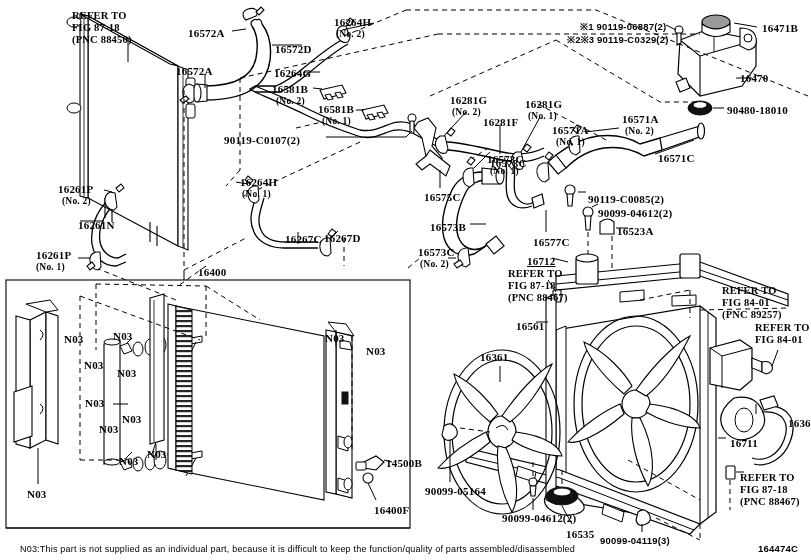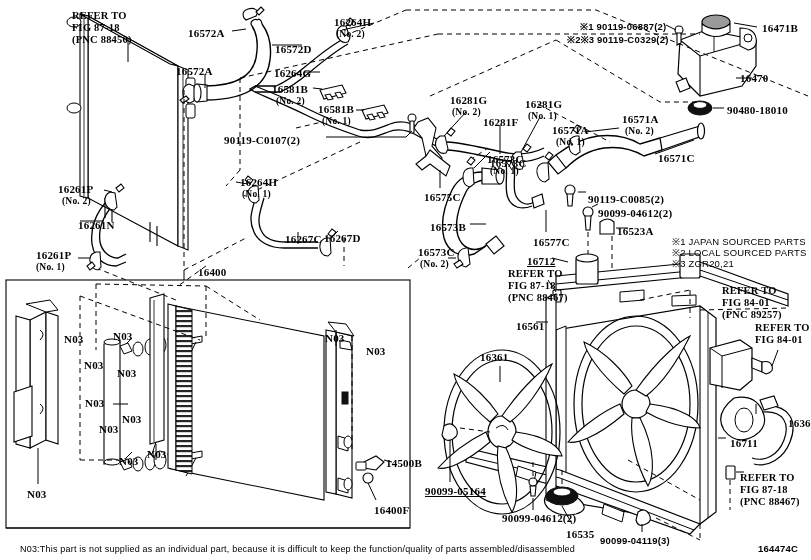--- a/index.html
+++ b/index.html
@@ -558,37 +558,36 @@
 (PNC 89257)</div>
       <div class="lbl ref" style="left: 755px; top: 322px;">REFER TO
 FIG 84-01</div>
       <div class="lbl" style="left: 516px; top: 321px;">16561</div>
       <div class="lbl" style="left: 480px; top: 352px;">16361</div>
       <div class="lbl" style="left: 788px; top: 418px;">16363</div>
       <div class="lbl" style="left: 730px; top: 438px;">16711</div>
       <div class="lbl ref" style="left: 740px; top: 472px;">REFER TO
 FIG 87-18
 (PNC 88467)</div>
-      <div class="lbl" style="left: 425px; top: 486px; text-decoration: underline;">90099-05164</div>
+      <div class="lbl" style="left: 425px; top: 486px;">90099-05164</div>
       <div class="lbl" style="left: 502px; top: 513px;">90099-04612(2)</div>
       <div class="lbl" style="left: 566px; top: 529px;">16535</div>
       <div class="lbl code" style="left: 600px; top: 535px;">90099-04119(3)</div>
       <div class="lbl" style="left: 386px; top: 458px;">14500B</div>
       <div class="lbl" style="left: 374px; top: 505px;">16400F</div>
       <div class="lbl" style="left: 64px; top: 334px;">N03</div>
       <div class="lbl" style="left: 84px; top: 360px;">N03</div>
       <div class="lbl" style="left: 113px; top: 331px;">N03</div>
       <div class="lbl" style="left: 117px; top: 368px;">N03</div>
       <div class="lbl" style="left: 85px; top: 398px;">N03</div>
       <div class="lbl" style="left: 99px; top: 424px;">N03</div>
       <div class="lbl" style="left: 122px; top: 414px;">N03</div>
       <div class="lbl" style="left: 119px; top: 456px;">N03</div>
       <div class="lbl" style="left: 27px; top: 489px;">N03</div>
       <div class="lbl" style="left: 147px; top: 449px;">N03</div>
       <div class="lbl" style="left: 325px; top: 333px;">N03</div>
       <div class="lbl" style="left: 366px; top: 346px;">N03</div>
     </div>
 
-  <div class="lbl note" style="left:672px;top:236px;"><span>※1 JAPAN SOURCED PARTS</span><br><span>※2 LOCAL SOURCED PARTS</span><br><span>※3 ZGR20,21</span></div>
 
   <div class="lbl foot" style="left:8px;top:544px;">N03:This part is not supplied as an individual part, because it is difficult to keep the function/quality of parts assembled/disassembled</div>
   <div class="lbl code" style="left:758px;top:543px;">164474C</div>
 </div>
 
 </body></html>

